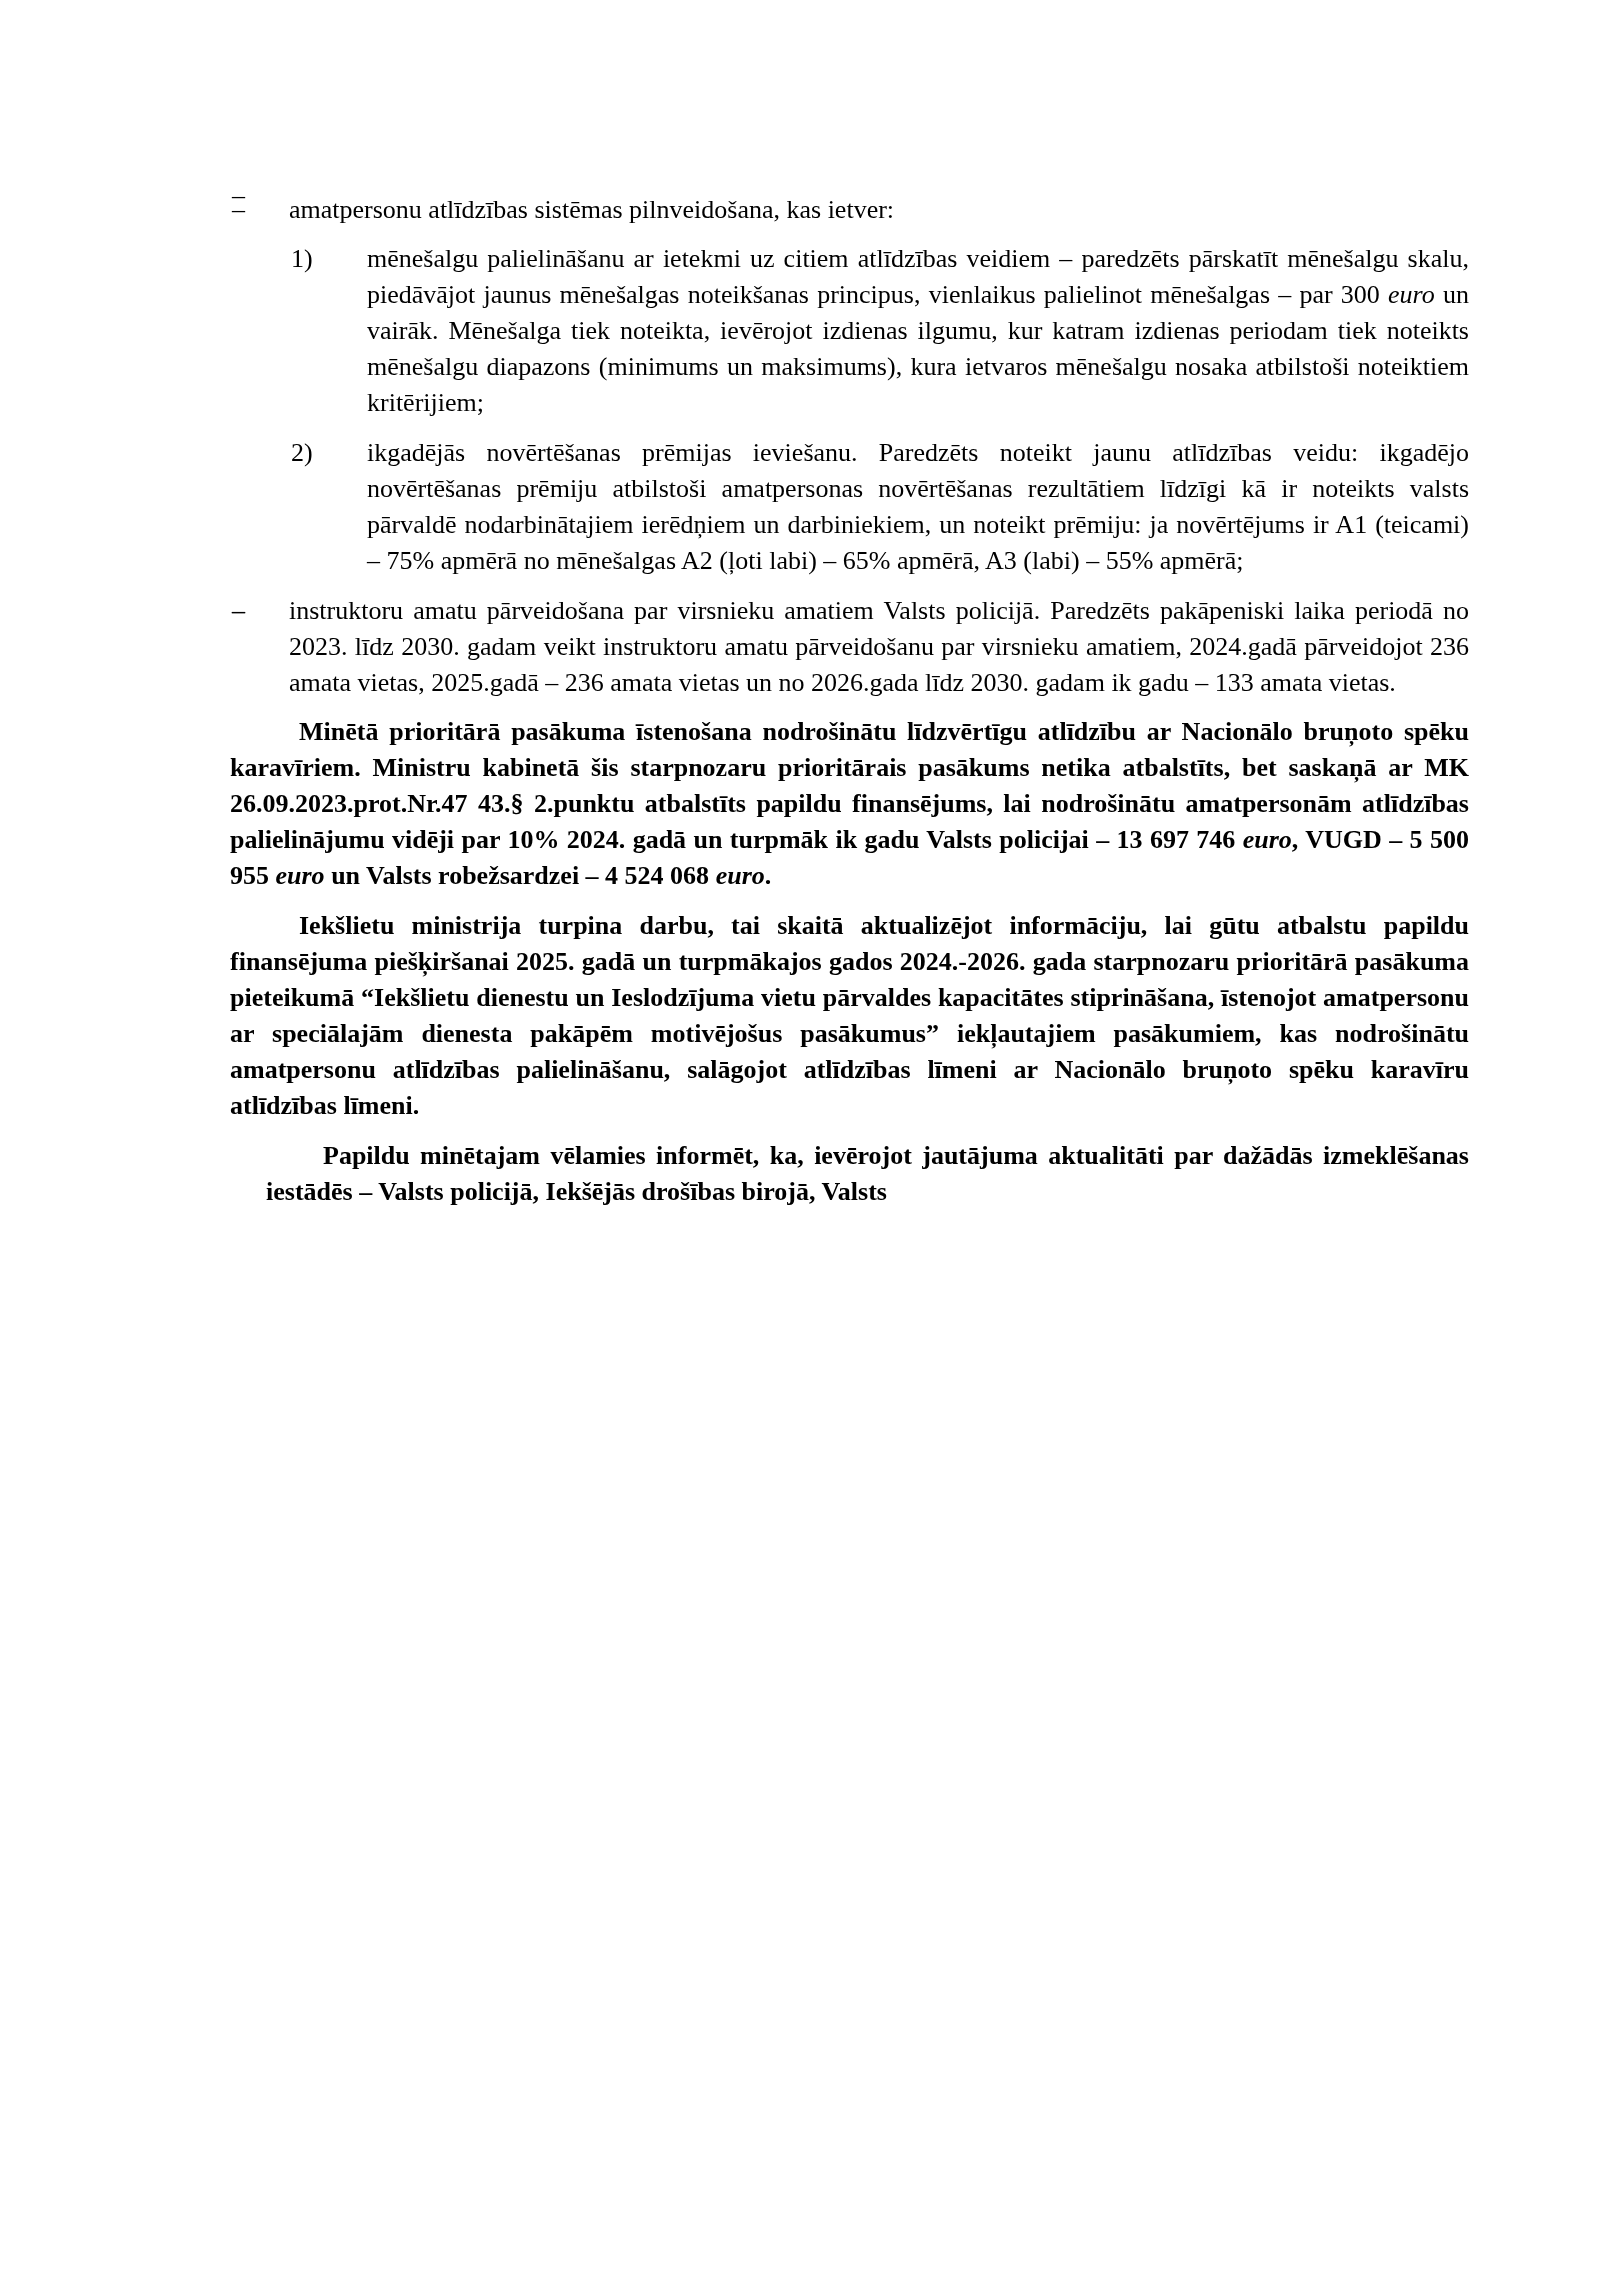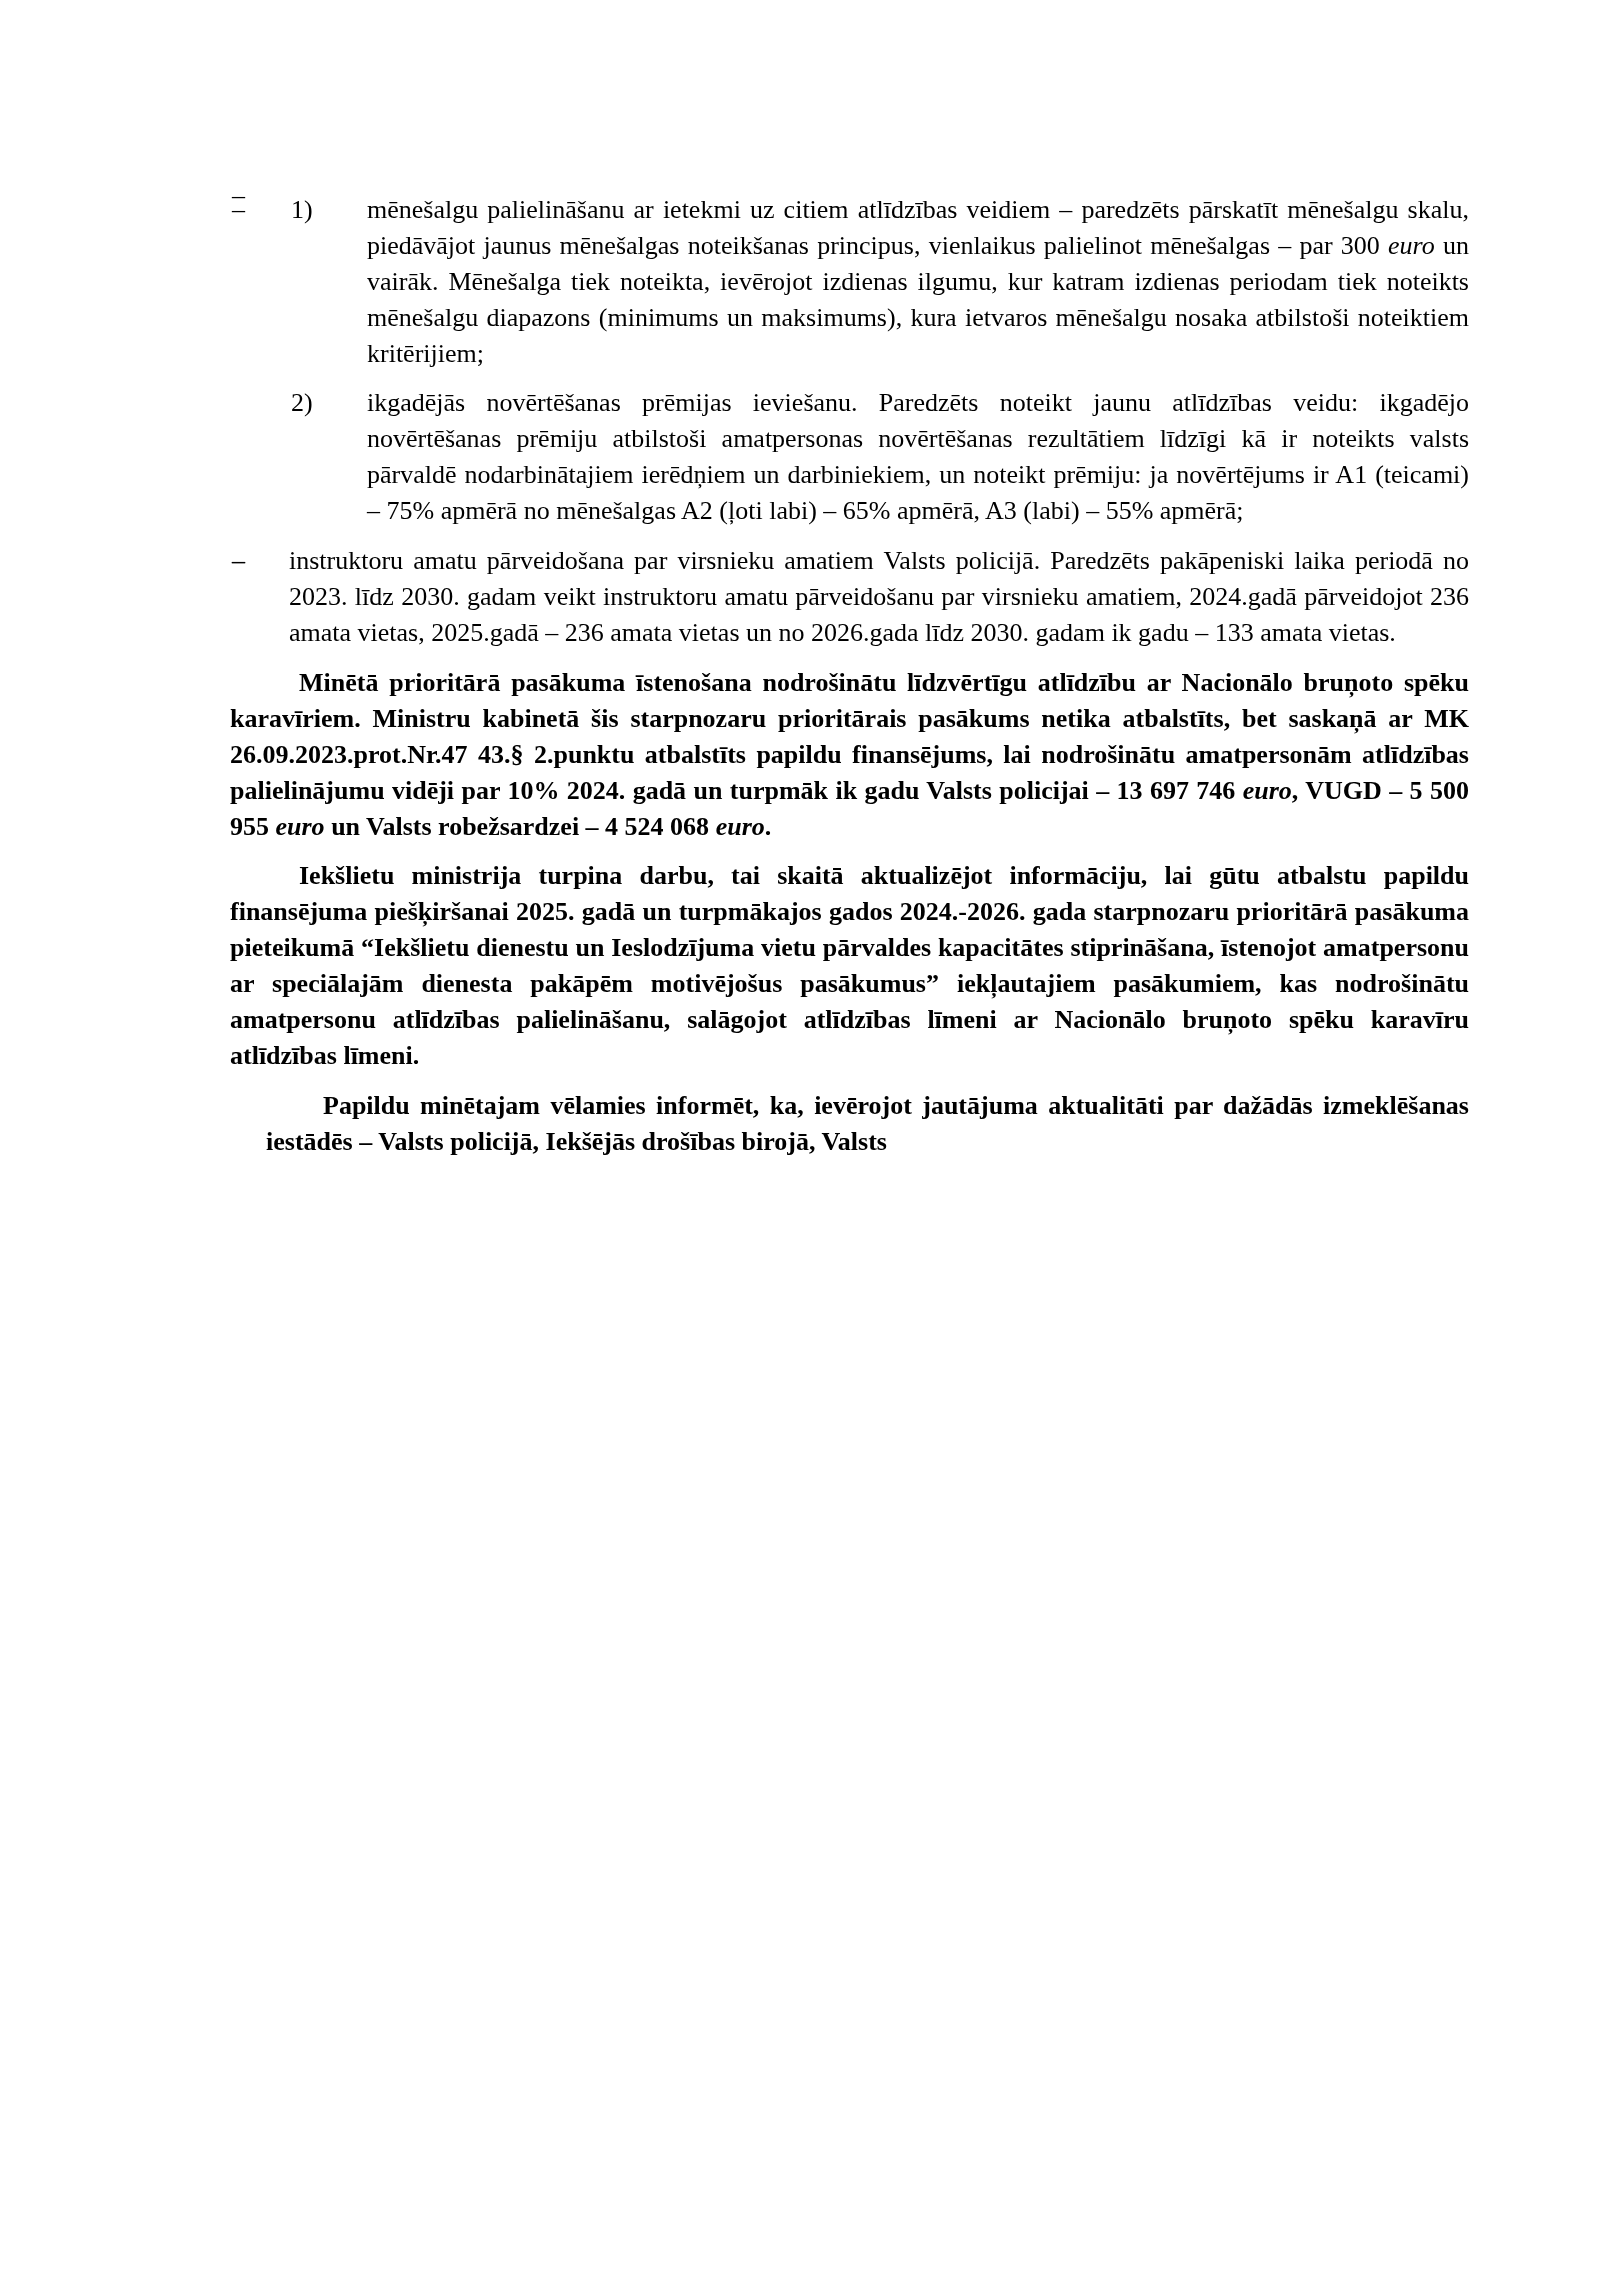--- a/index.html
+++ b/index.html
@@ -61,20 +61,21 @@
 <body>
 
 <div class="page">
 
   <div class="bullet">
     <span class="dash">–</span>
   </div>
 
   <div class="bullet">
     <span class="dash">–</span>
+    <span>amatpersonu atlīdzības sistēmas pilnveidošana, kas ietver:</span>
   </div>
 
   <div class="numbered">
     <span class="num">1)</span>
     <span>mēnešalgu palielināšanu ar ietekmi uz citiem atlīdzības veidiem – paredzēts pārskatīt mēnešalgu skalu, piedāvājot jaunus mēnešalgas noteikšanas principus, vienlaikus palielinot mēnešalgas – par 300 <em>euro</em> un vairāk. Mēnešalga tiek noteikta,  ievērojot izdienas ilgumu, kur katram izdienas periodam tiek noteikts mēnešalgu diapazons (minimums un maksimums), kura ietvaros mēnešalgu nosaka atbilstoši noteiktiem kritērijiem;</span>
   </div>
 
   <div class="numbered">
     <span class="num">2)</span>
     <span>ikgadējās novērtēšanas prēmijas ieviešanu. Paredzēts noteikt jaunu atlīdzības veidu: ikgadējo novērtēšanas prēmiju atbilstoši amatpersonas novērtēšanas  rezultātiem līdzīgi kā ir noteikts valsts pārvaldē nodarbinātajiem ierēdņiem un darbiniekiem, un noteikt prēmiju: ja novērtējums ir A1 (teicami) – 75% apmērā no mēnešalgas A2 (ļoti labi) – 65% apmērā, A3 (labi)  – 55% apmērā;</span>

